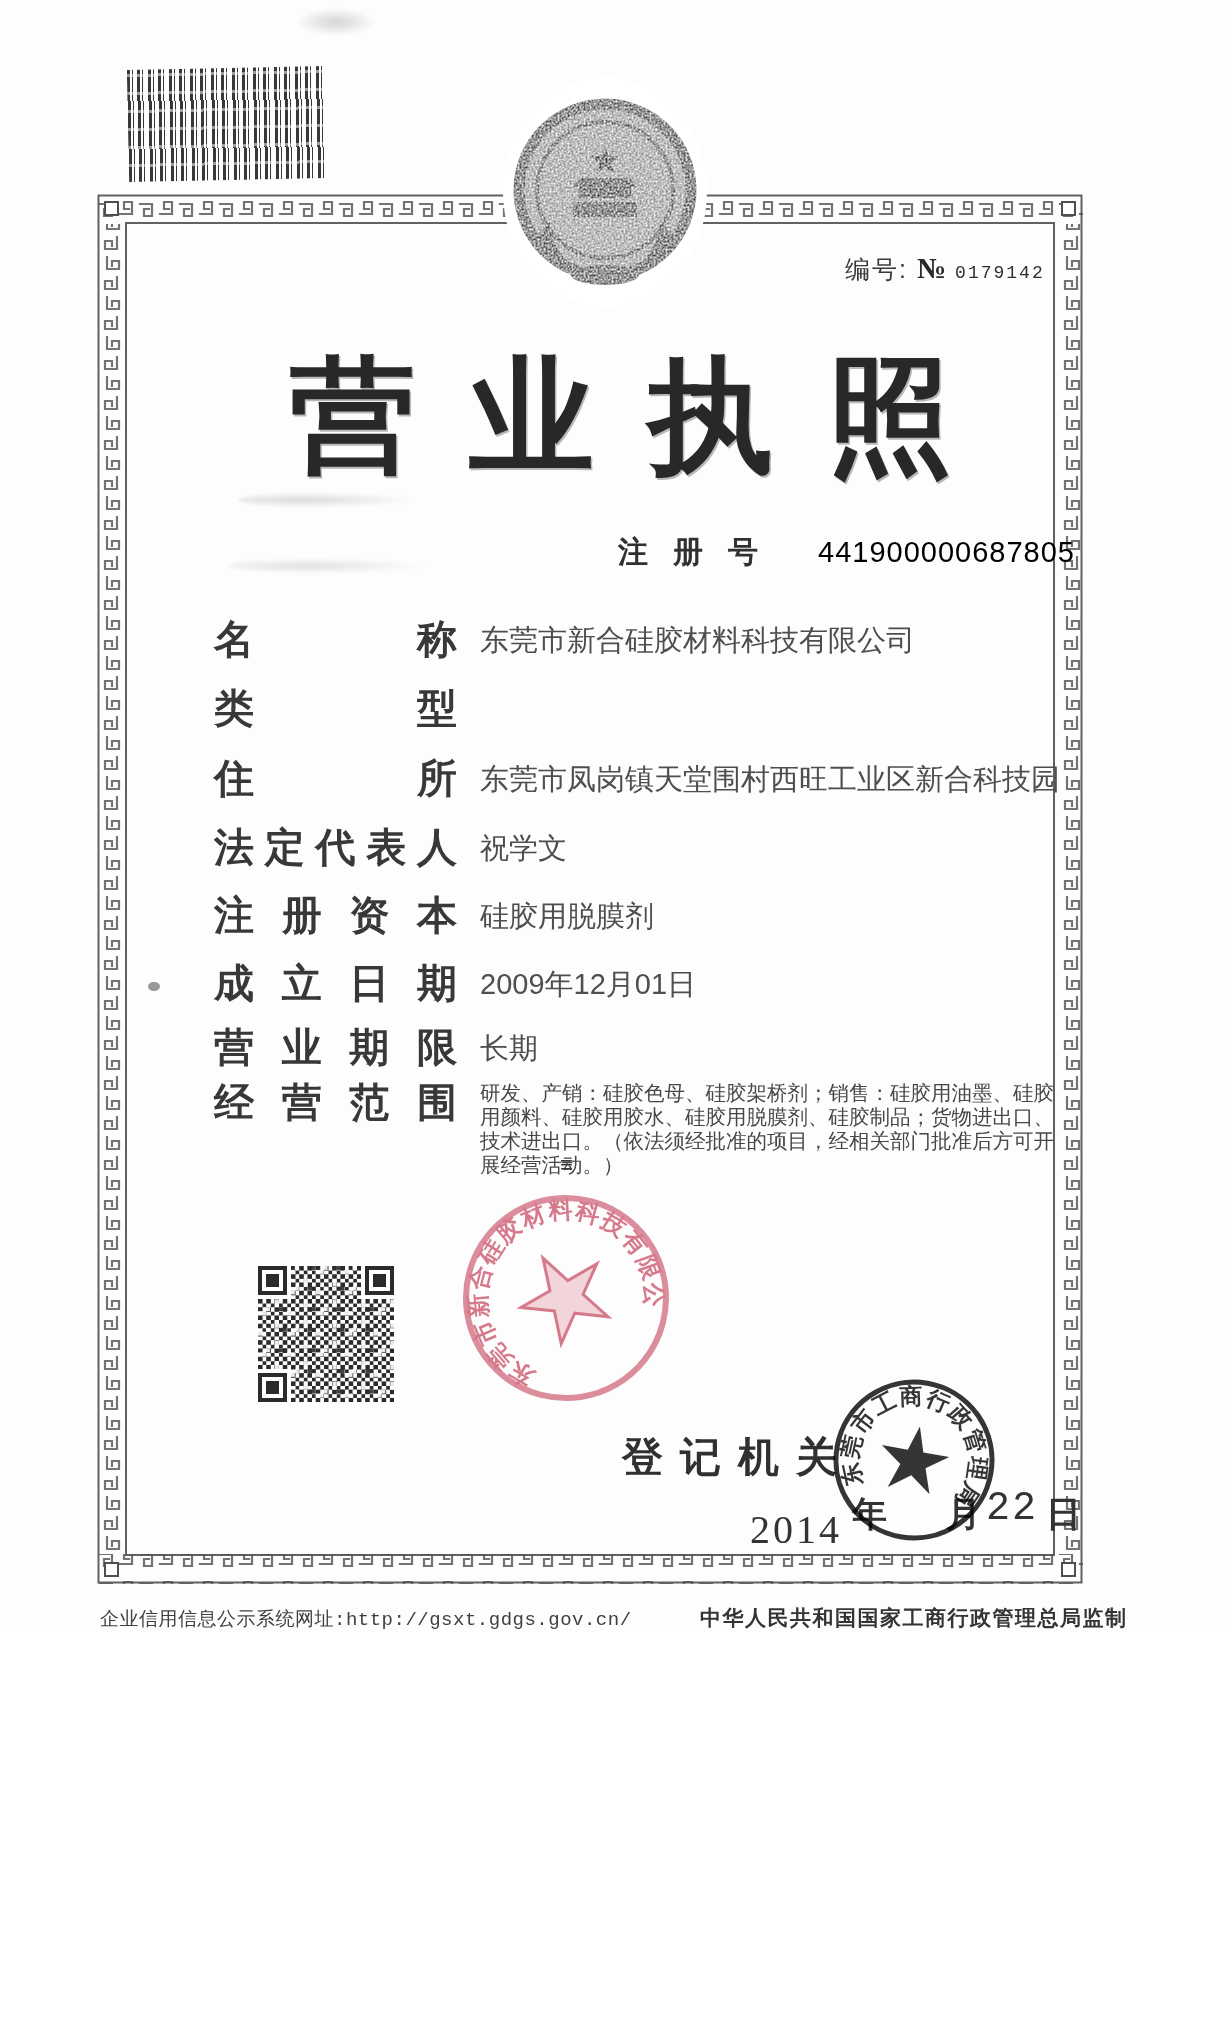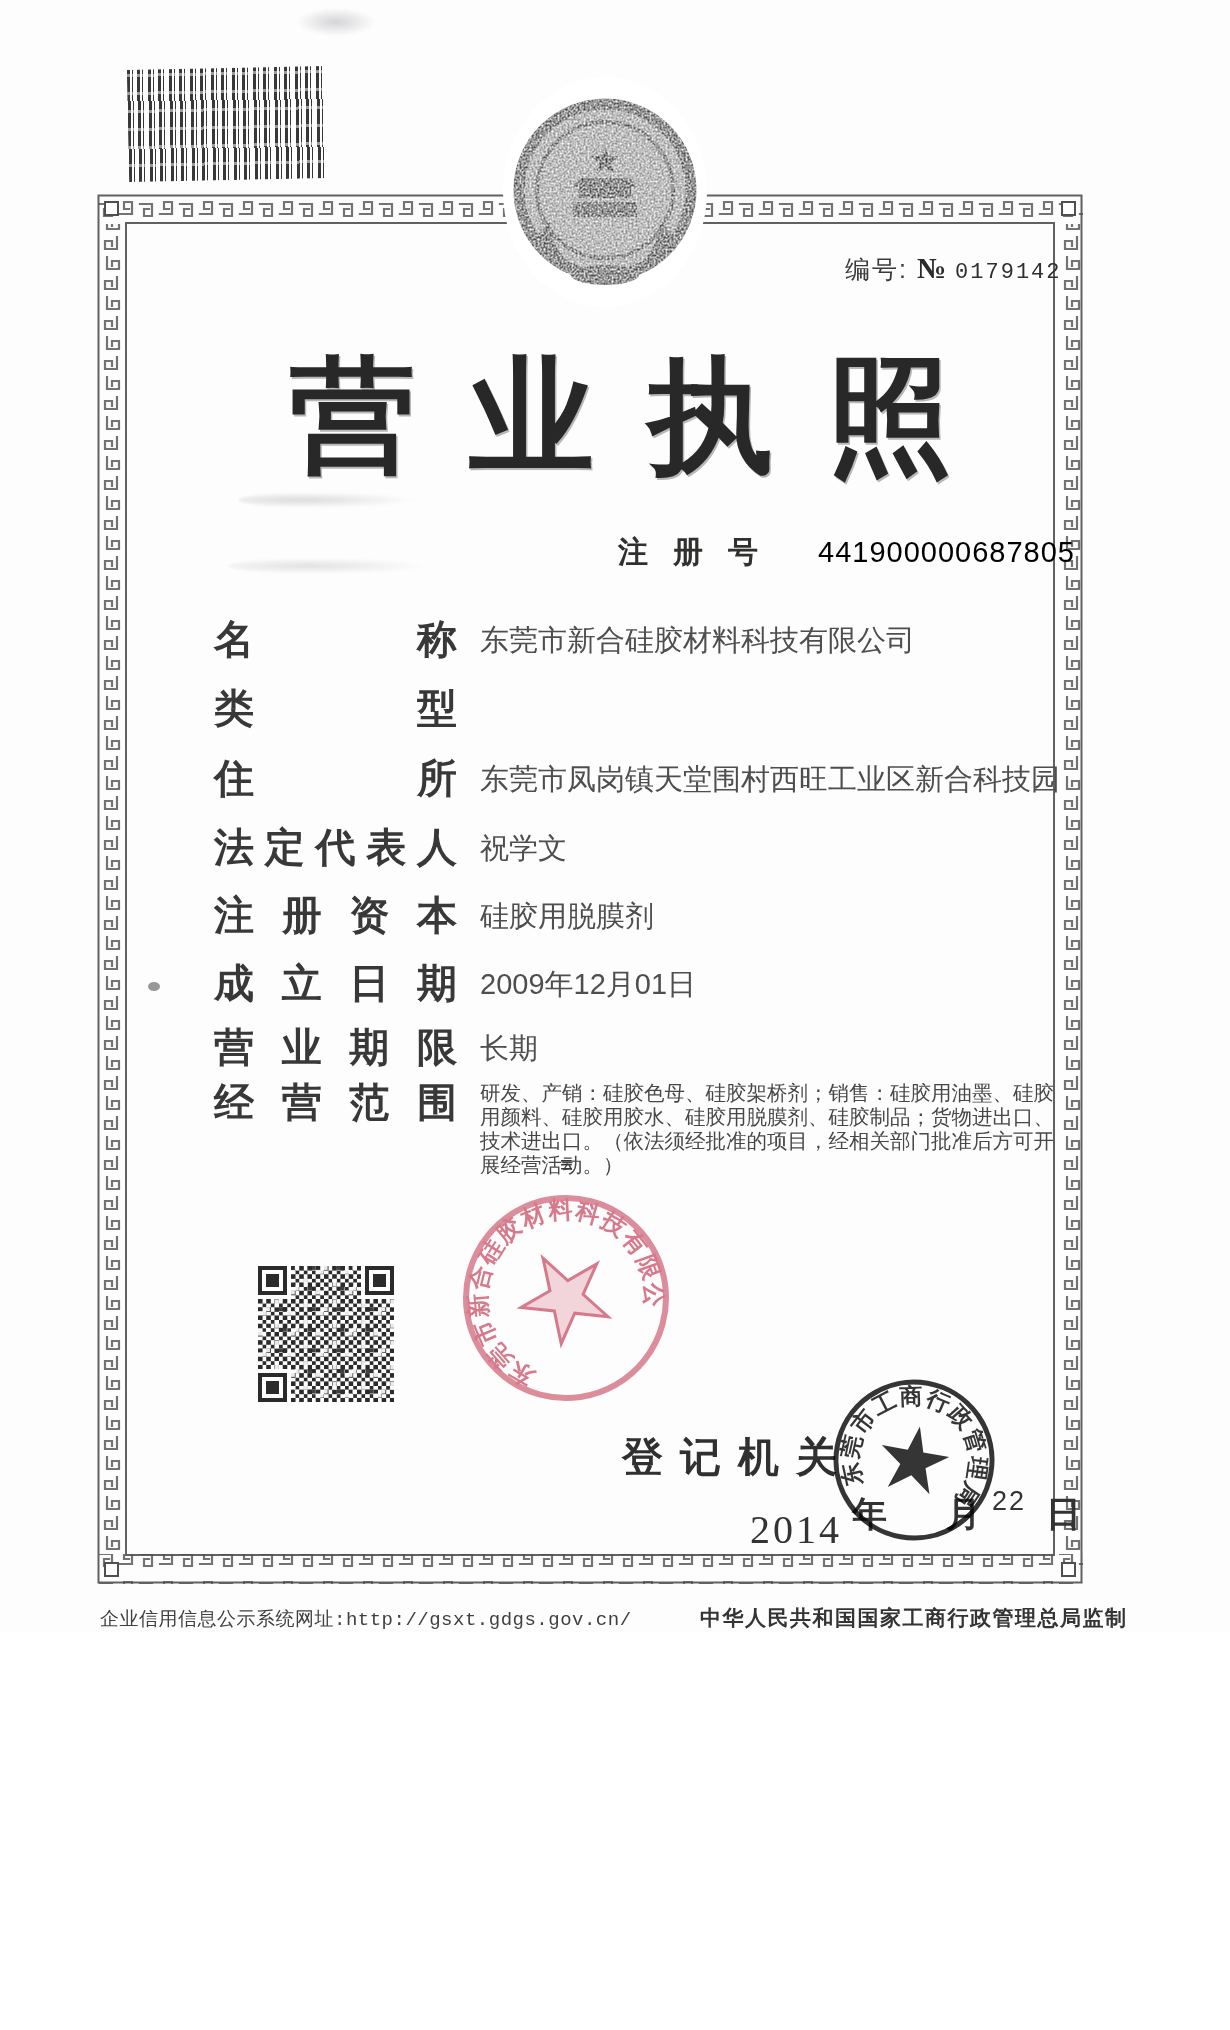--- a/index.html
+++ b/index.html
@@ -18,21 +18,21 @@
         rgba(0,0,0,0) 16px 21px);}
 
   
   .frame{left:97px;top:194px;}
   .emblem{left:500px;top:75px;z-index:2;}
 
   
   .serial{left:845px;top:252px;display:flex;align-items:baseline;gap:9px;z-index:3;color:#3a3a3a;}
   .serial .lab{font-size:25px;letter-spacing:2px;}
   .serial .numero{font-family:"Liberation Serif",serif;font-weight:700;font-size:29px;color:#2b2b2b;}
-  .serial .num{font-family:"Liberation Mono",monospace;font-size:22px;letter-spacing:2px;color:#2f2f2f;}
+  .serial .num{font-family:"Liberation Mono",monospace;font-size:18px;letter-spacing:2px;color:#2f2f2f;}
 
   
   .title{left:290px;top:346px;width:662px;height:150px;font-size:125px;font-weight:900;
          line-height:140px;color:#282828;z-index:3;
          text-shadow:1.5px 1.5px 0 rgba(80,80,80,.4);}
 
   
   .regline{left:618px;top:532px;display:flex;align-items:baseline;z-index:3;}
   .reglabel{width:140px;font-size:30px;font-weight:700;color:#30302f;}
   .regnum{margin-left:60px;font-family:Liberation Sans, sans-serif;font-size:29px;
@@ -50,21 +50,21 @@
   .companyseal{left:416px;top:1148px;z-index:5;mix-blend-mode:multiply;opacity:.82;}
   .registryseal{left:822px;top:1368px;z-index:6;mix-blend-mode:multiply;opacity:.9;}
 
   
   .registryline{left:622px;top:1430px;width:215px;font-size:41px;font-weight:600;color:#303030;z-index:3;}
   .dateline{left:750px;top:1486px;width:345px;height:52px;z-index:3;color:#333;}
   .dateline span{position:absolute;}
   .d-year{left:0;top:0;font-family:"Liberation Serif",serif;font-size:40px;letter-spacing:3px;margin-top:20px;}
   .d-ylab{left:102px;top:5px;font-size:35px;font-weight:600;}
   .d-mlab{left:196px;top:5px;font-size:35px;font-weight:600;}
-  .d-day{left:242px;top:0;font-family:Liberation Sans, sans-serif;font-size:27px;letter-spacing:2px;}
+  .d-day{left:236px;top:0;font-family:Liberation Mono, monospace;font-size:40px;letter-spacing:2px;}
   .d-dlab{left:296px;top:5px;font-size:35px;font-weight:600;}
 
   
   .footer-left{left:100px;top:1606px;font-family:"Liberation Mono",monospace;font-size:19px;
                color:#3f3f3f;letter-spacing:.5px;z-index:3;}
   .footer-right{left:700px;top:1604px;font-size:21px;font-weight:600;letter-spacing:1.5px;
                 color:#343434;z-index:3;}
 
   
   .smudge{border-radius:50%;filter:blur(1px);z-index:1;}

